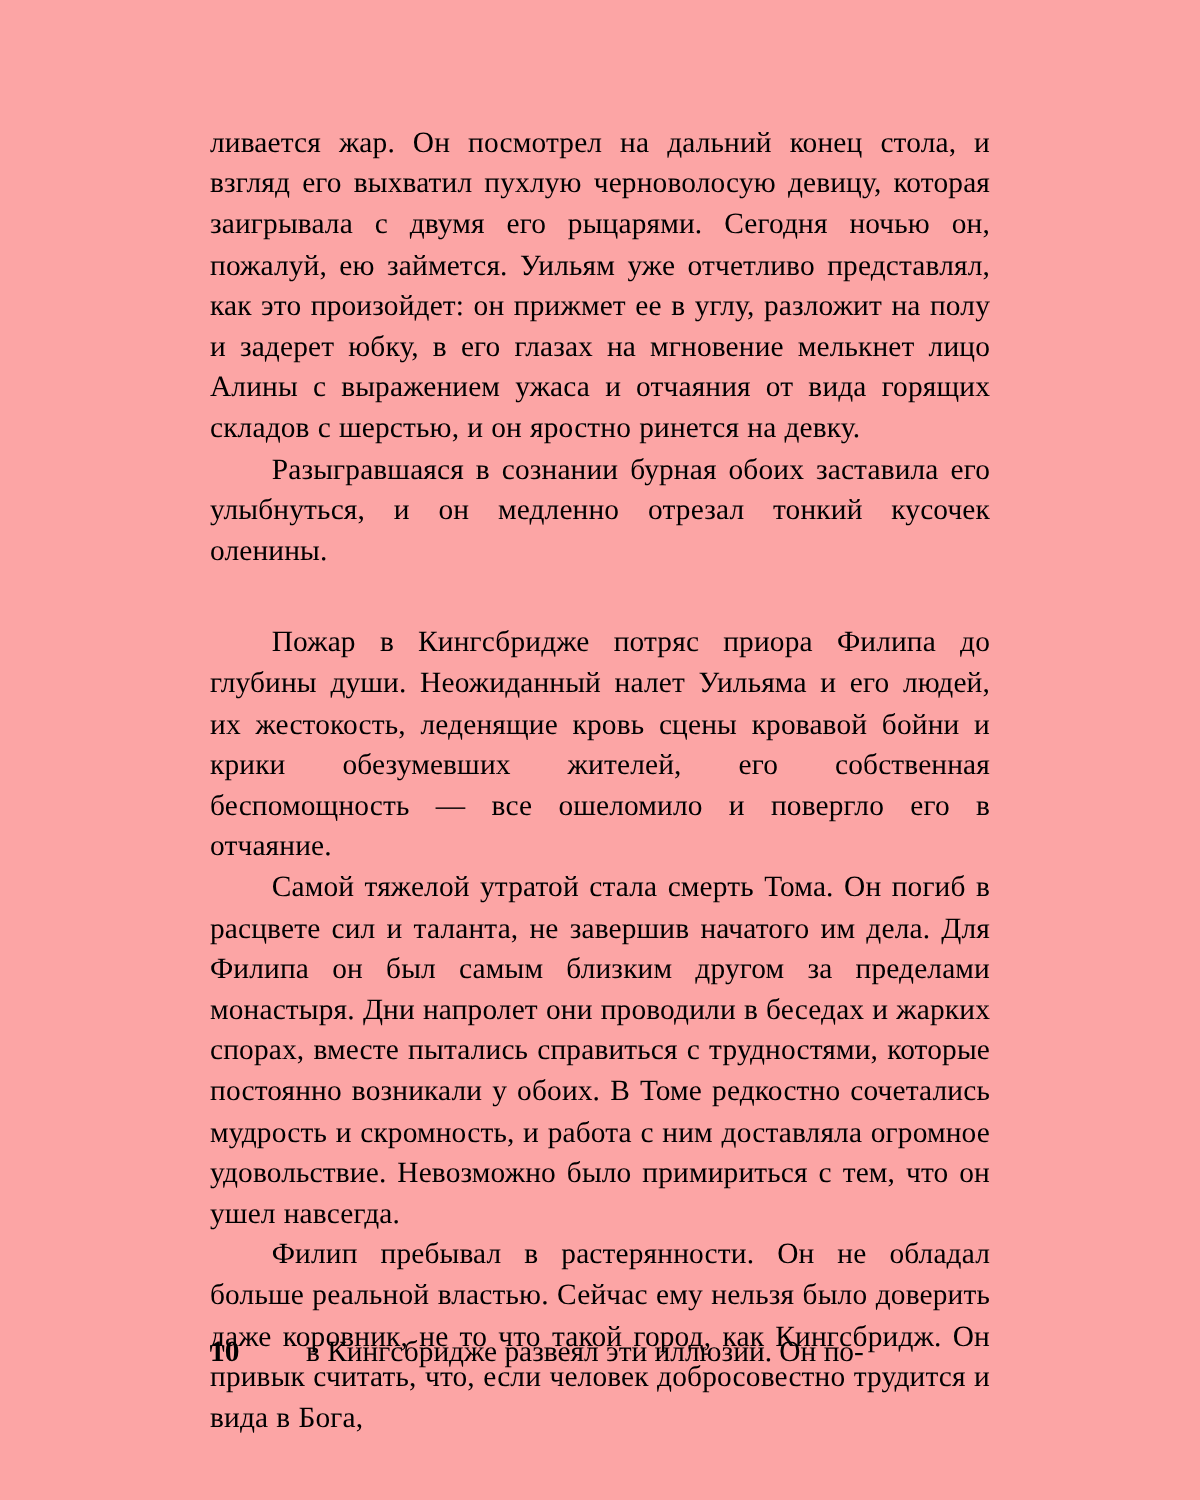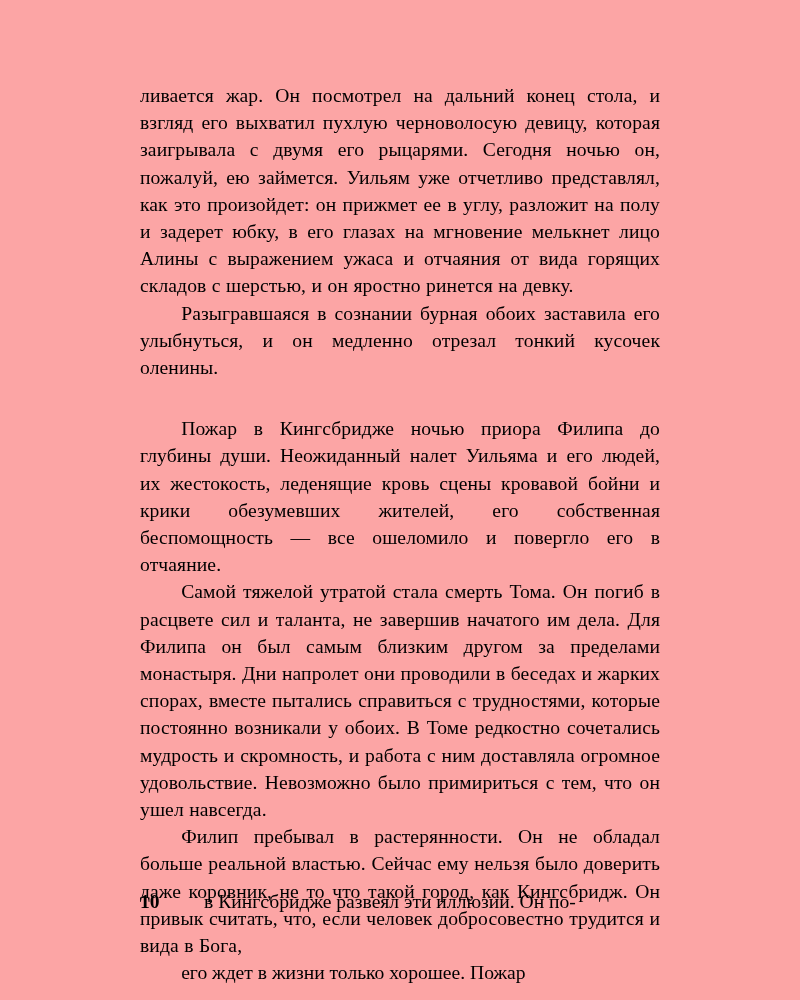--- a/index.html
+++ b/index.html
@@ -79,24 +79,23 @@
 </style>
 </head>
 <body>
 
 <div class="page">
 
   <div class="text-column">
     <p class="para">ливается жар. Он посмотрел на дальний конец стола, и взгляд его выхватил пухлую черноволосую девицу, которая заигрывала с двумя его рыцарями. Сегодня ночью он, пожалуй, ею займется. Уильям уже отчетливо представлял, как это произойдет: он прижмет ее в углу, разложит на полу и задерет юбку, в его глазах на мгновение мелькнет лицо Алины с выражением ужаса и отчаяния от вида горящих складов с шерстью, и он яростно ринется на девку.</p>
     <p class="para indent">Разыгравшаяся в сознании бурная обоих заставила его улыбнуться, и он медленно отрезал тонкий кусочек оленины.</p>
     <div class="gap-large"></div>
-    <p class="para indent">Пожар в Кингсбридже ночью приора Филипа до глубины души. Неожиданный налет Уильяма и его людей, их жестокость, леденящие кровь сцены кровавой бойни и крики обезумевших жителей, его собственная беспомощность — все ошеломило и повергло его в отчаяние.</p>
+    <p class="para indent">Пожар в Кингсбридже потряс приора Филипа до глубины души. Неожиданный налет Уильяма и его людей, их жестокость, леденящие кровь сцены кровавой бойни и крики обезумевших жителей, его собственная беспомощность — все ошеломило и повергло его в отчаяние.</p>
     <p class="para indent">Самой тяжелой утратой стала смерть Тома. Он погиб в расцвете сил и таланта, не завершив начатого им дела. Для Филипа он был самым близким другом за пределами монастыря. Дни напролет они проводили в беседах и жарких спорах, вместе пытались справиться с трудностями, которые постоянно возникали у обоих. В Томе редкостно сочетались мудрость и скромность, и работа с ним доставляла огромное удовольствие. Невозможно было примириться с тем, что он ушел навсегда.</p>
     <p class="para indent">Филип пребывал в растерянности. Он не обладал больше реальной властью. Сейчас ему нельзя было доверить даже коровник, не то что такой город, как Кингсбридж. Он привык считать, что, если человек добросовестно трудится и вида в Бога,</p>
-    <div class="pre-last-line">его ждет в жизни только хорошее. Пожар</div>
   </div>
 
   <div class="footer-row">
     <div class="page-number">10</div>
     <div class="last-line">в Кингсбридже развеял эти иллюзии. Он по-</div>
   </div>
 
 </div>
 
 </body></html>

